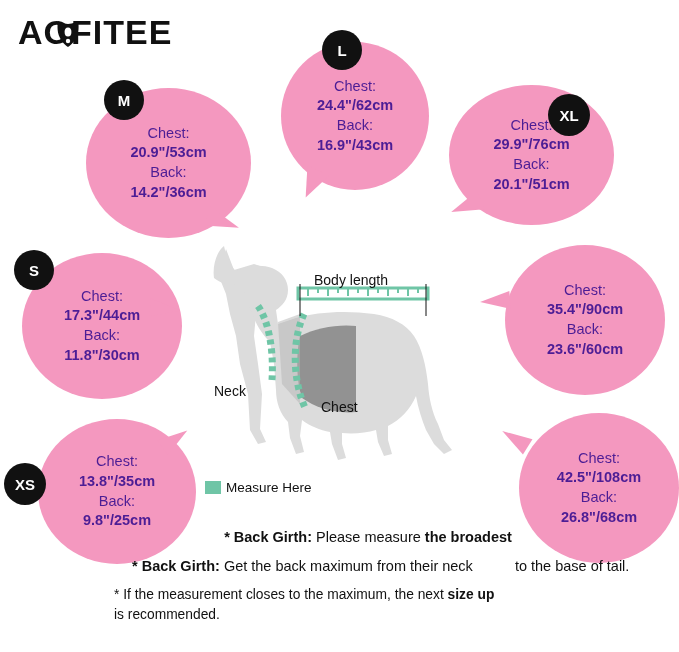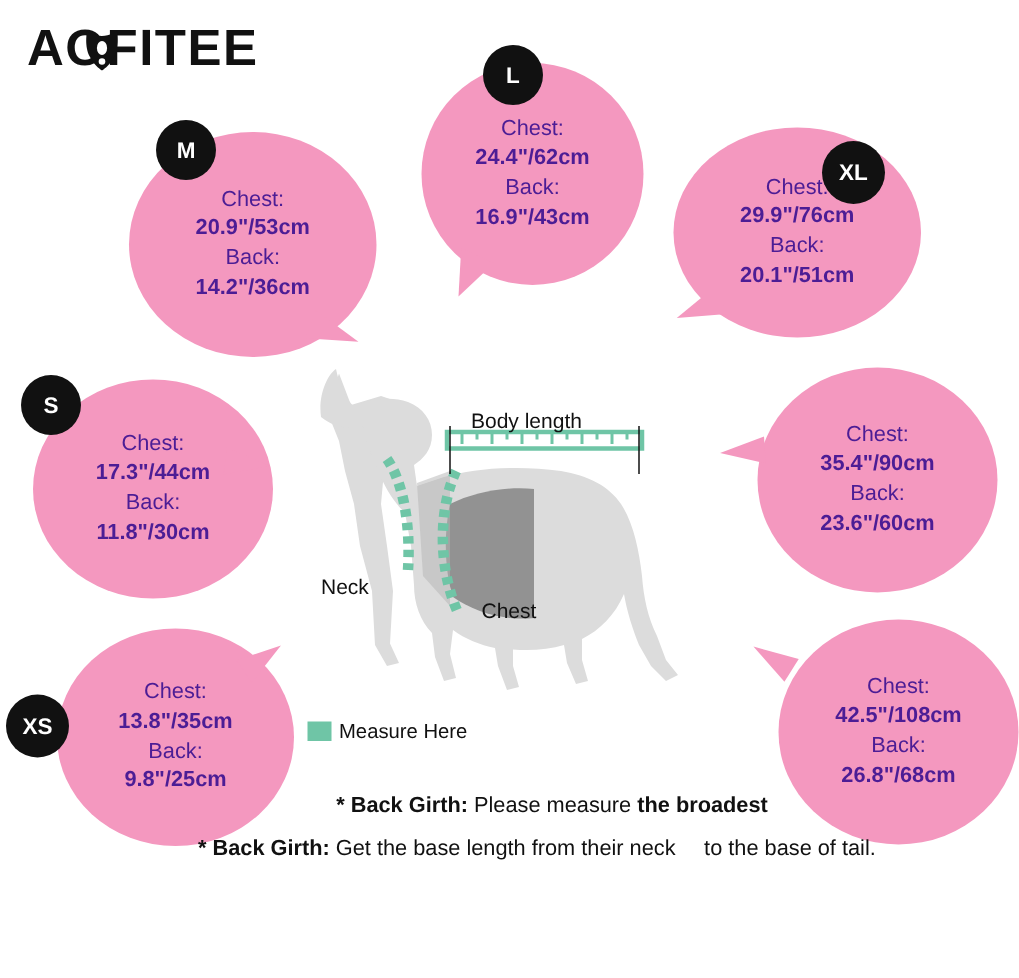--- a/index.html
+++ b/index.html
@@ -287,18 +287,23 @@
   </div>
 
   <div class="notes">
     <div class="note center">
       <b>* Back Girth:</b>
       <span>Please measure</span>
       <b>the broadest</b>
     </div>
     <div class="note" style="padding-left:34px;">
       <b>* Back Girth:</b>
-      <span>Get the base length from their neck</span>
-      <div class="ind" style="margin-left:15px;">to the base of tail.</div>
+      <span>Get the back maximum from their neck</span>
+      <div class="ind" style="margin-left:38px;">to the base of tail.</div>
     </div>
+    <div class="note note-small" style="padding-left:16px;">
+      <span>* If the measurement closes to the maximum, the next</span>
+      <b>size up</b>
+      <div>is recommended.</div>
+    </div>
   </div>
 
 </div>
 
 </body></html>

